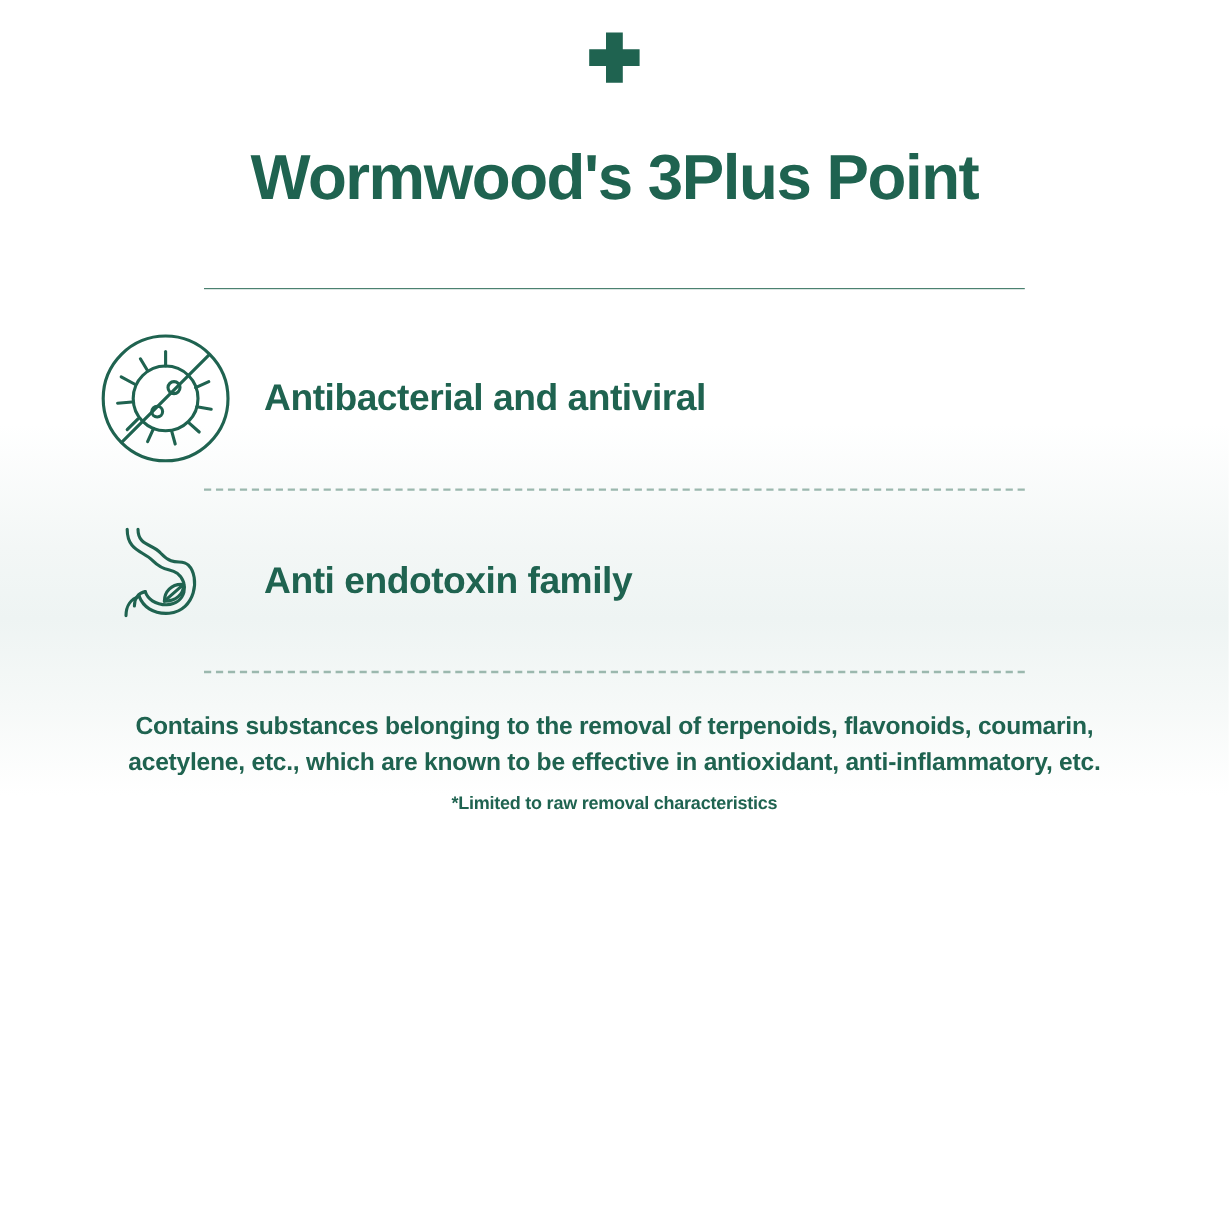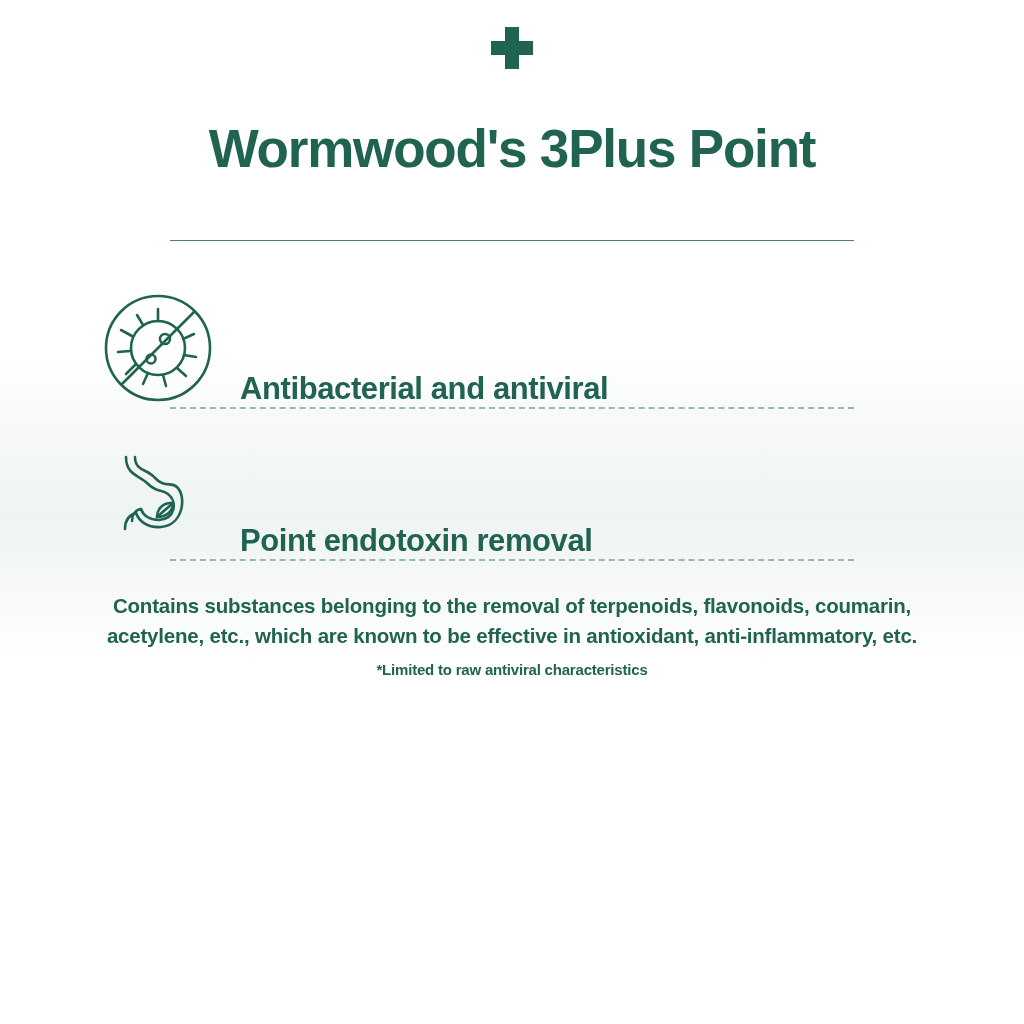--- a/index.html
+++ b/index.html
@@ -51,23 +51,23 @@
     background: #2c6b57;
     opacity: .85;
   }
   
   .features {
     width: 1024px;
     margin-top: 16px;
   }
   .feature-row {
     display: flex;
-    align-items: flex-end;
+    align-items: center;
     height: 150px;
-    padding-left: 92px;
+    padding-left: 72px;
     box-sizing: border-box;
   }
   .feature-icon {
     width: 132px;
     flex: 0 0 132px;
     display: flex;
     align-items: center;
     justify-content: center;
   }
   .feature-label {
@@ -158,26 +158,26 @@
           <g fill="none" stroke="#1f6350" stroke-width="2.6" stroke-linecap="round" stroke-linejoin="round">
             <path d="M36 16 C36 30 48 28 55 36 C66 48 72 40 78 46 C88 56 84 84 62 86 C48 87 40 80 37 72"></path>
             <path d="M27 16 C27 34 40 34 48 42 C58 52 62 48 69 53 C79 61 76 78 60 79 C50 79 44 74 42 68"></path>
             <path d="M37 72 C30 74 26 80 26 88"></path>
             <path d="M42 68 C36 69 33 74 33 80"></path>
             <path d="M72 62 C64 62 58 68 58 76 C68 76 74 70 74 62 Z"></path>
             <line x1="58" y1="76" x2="74" y2="62"></line>
           </g>
         </svg>
       </div>
-      <div class="feature-label">Point endotoxin removal</div>
+      <div class="feature-label">Anti endotoxin family</div>
     </div>
 
     <div class="divider"></div>
 
 
   </div>
 
   <div class="footer">
     <div class="footer-main">Contains substances belonging to the removal of terpenoids, flavonoids, coumarin, acetylene, etc., which are known to be effective in antioxidant, anti-inflammatory, etc.</div>
-    <div class="footer-note">*Limited to raw antiviral characteristics</div>
+    <div class="footer-note">*Limited to raw removal characteristics</div>
   </div>
 
 </div>
 
 </body></html>

